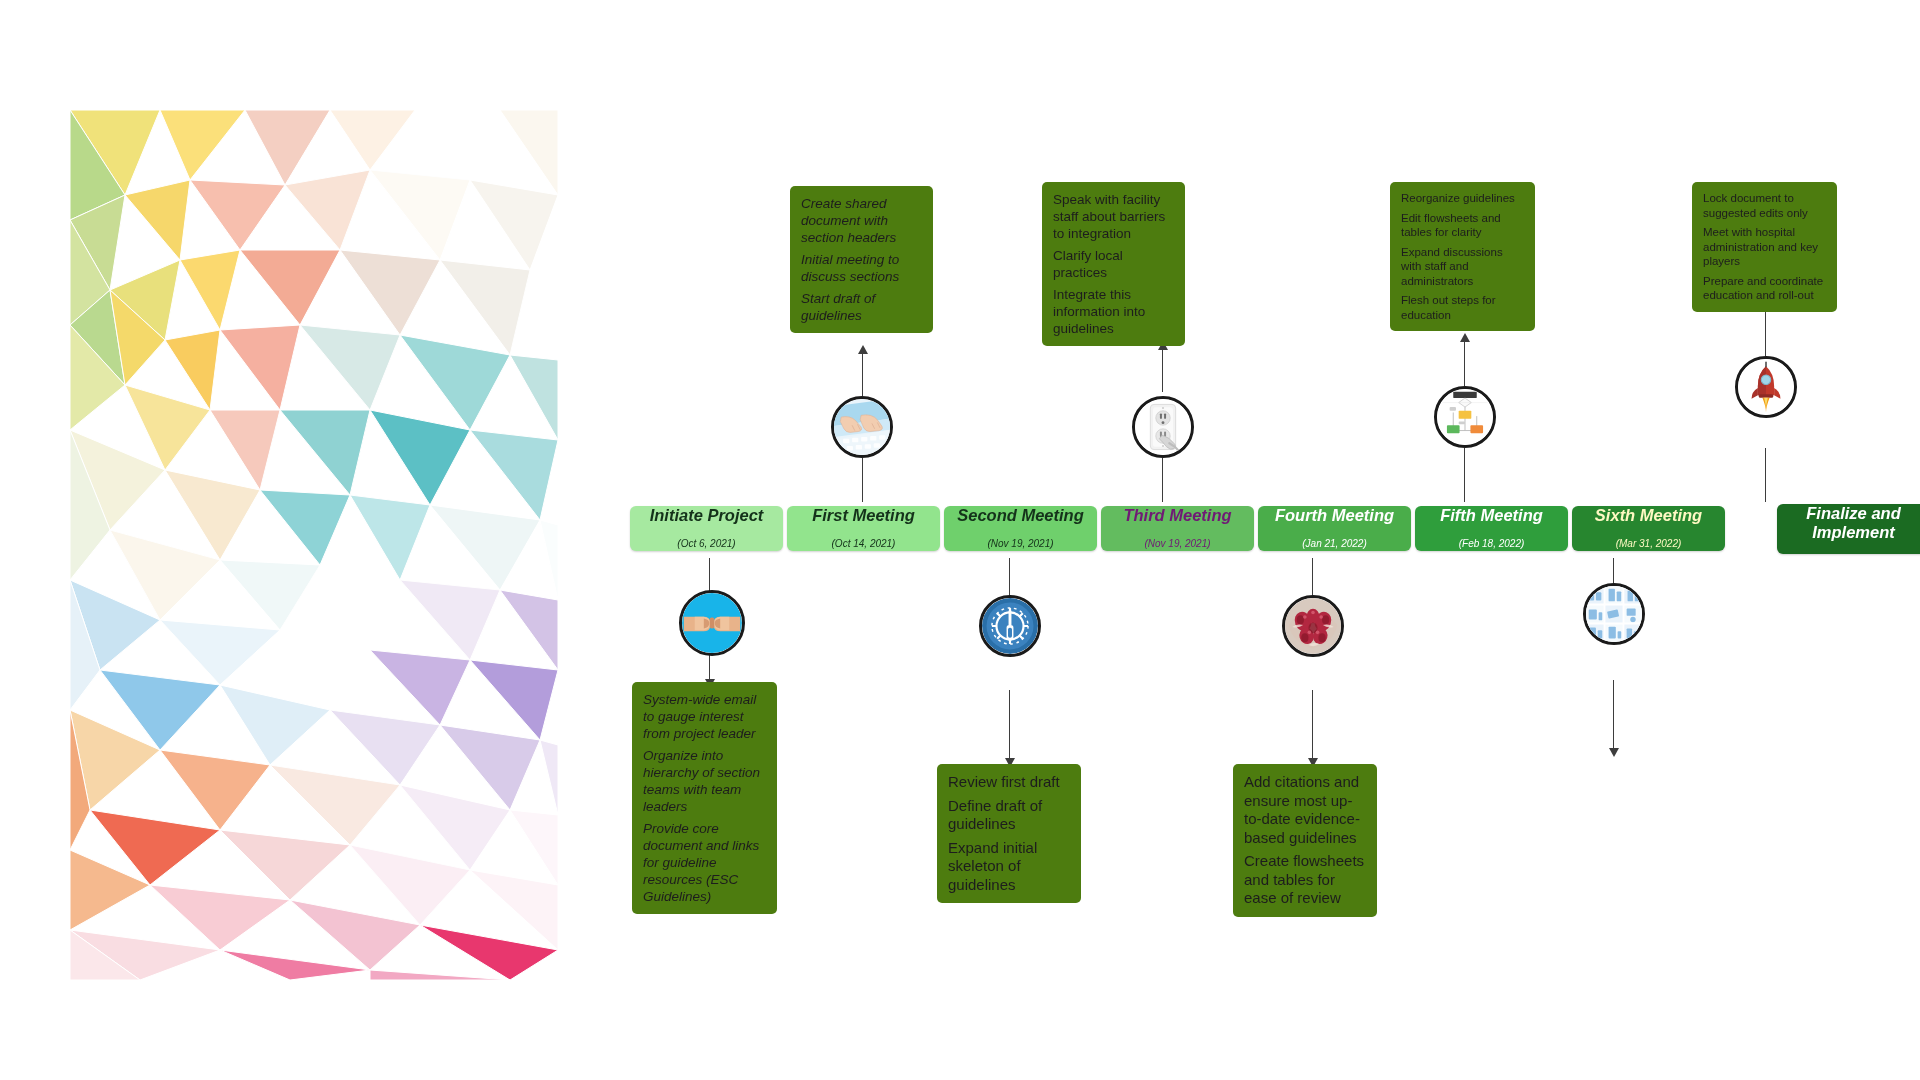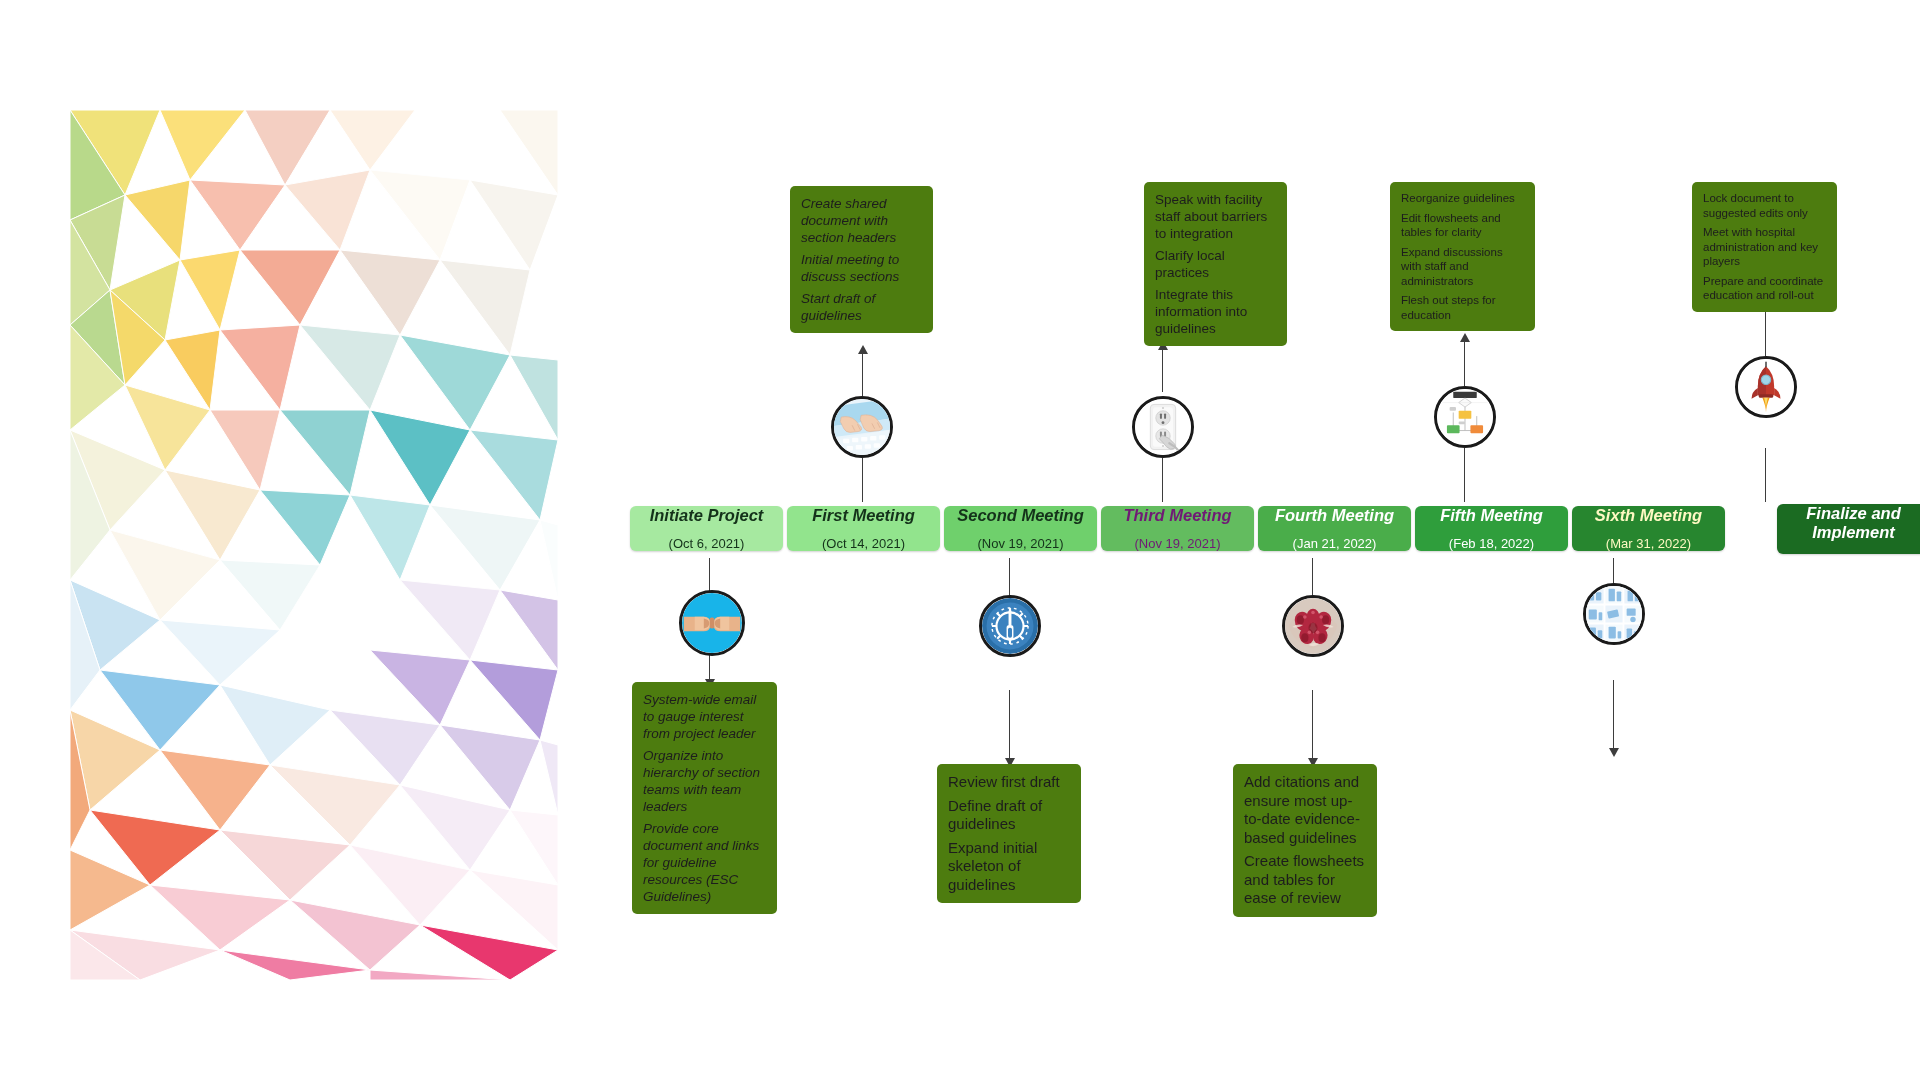--- a/index.html
+++ b/index.html
@@ -44,21 +44,22 @@
   .tl-seg:last-child{margin-right:0;}
   .tl-title{
     font-weight:bold;
     font-style:italic;
     font-size:16.5px;
     line-height:19px;
     text-align:center;
     white-space:pre-line;
   }
   .tl-date{
-    font-size:13px;
+    font-style:italic;
+    font-size:10px;
     line-height:14px;
     margin-top:12px;
     text-align:center;
   }
 
   
   .conn{position:absolute;background:#3d3d3d;width:1px;}
   .arrowhead{
     position:absolute;
     width:0;height:0;
@@ -454,21 +455,21 @@
       <rect x="30.2" y="3" width="1.6" height="6" fill="#3a3a3a"></rect>
     </svg>
   </div>
 
   <div class="note italic md" style="left:790px;top:186px;width:143px;">
     <p>Create shared document with section headers</p>
     <p>Initial meeting to discuss sections</p>
     <p>Start draft of guidelines</p>
   </div>
 
-  <div class="note md" style="left:1144px;top:182px;width:143px;">
+  <div class="note md" style="left:1042px;top:182px;width:143px;">
     <p>Speak with facility staff about barriers to integration</p>
     <p>Clarify local practices</p>
     <p>Integrate this information into guidelines</p>
   </div>
 
   <div class="note sm" style="left:1692px;top:182px;width:145px;">
     <p>Lock document to suggested edits only</p>
     <p>Meet with hospital administration and key players</p>
     <p>Prepare and coordinate education and roll-out</p>
   </div>

